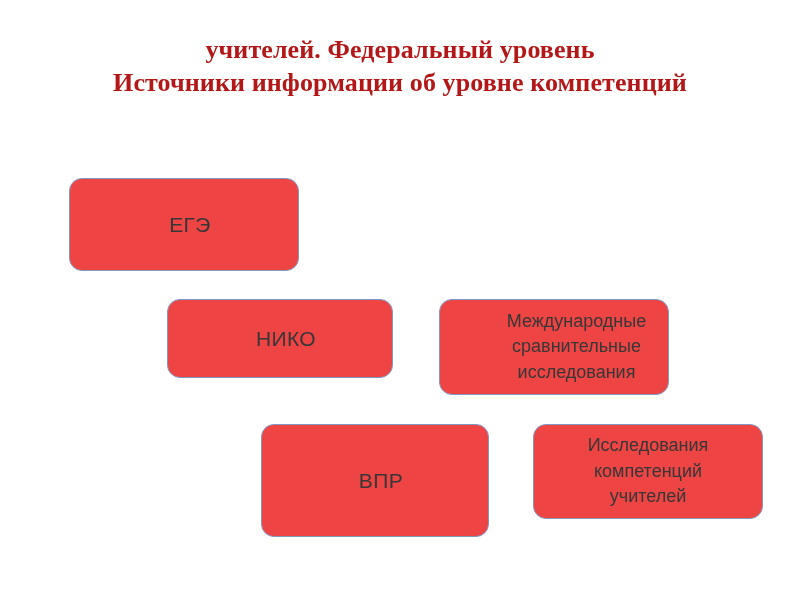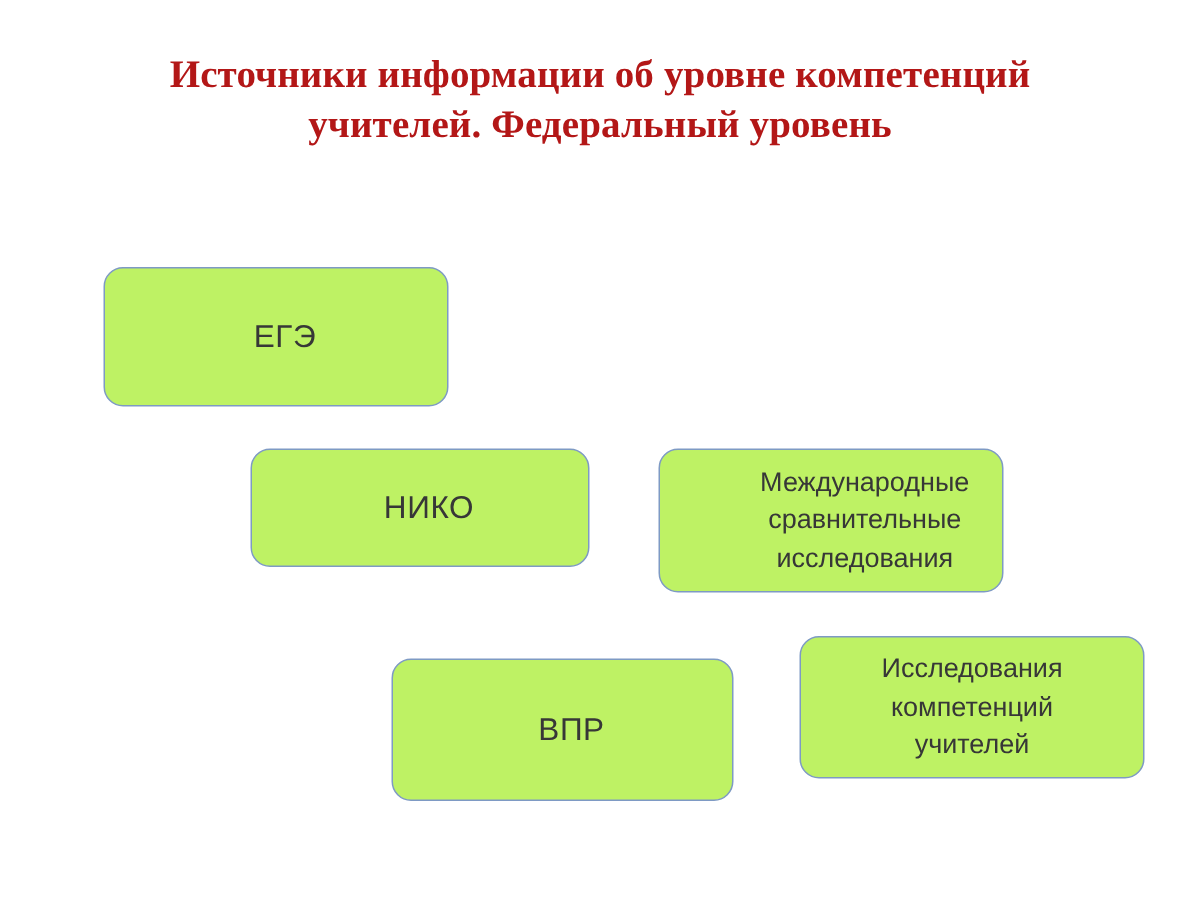--- a/index.html
+++ b/index.html
@@ -38,21 +38,21 @@
   }
   #title .tline {
     display: block;
     white-space: nowrap;
   }
 
   
   .node {
     position: absolute;
     box-sizing: border-box;
-    background: #bef264;
+    background: #ef4444;
     border: 1.6px solid #7e9ac4;
     border-radius: 13px;
     display: flex;
     align-items: center;
     justify-content: center;
     text-align: center;
     color: #373737;
     font-family: "Liberation Sans", sans-serif;
   }
   .node .label {
@@ -75,31 +75,31 @@
   .node.multi .label {
     font-size: 18px;
     line-height: 25.5px;
   }
 
   
   #node-ege  { left: 69px;  top: 178px; width: 230px; height: 93px; }
   #node-oge  { left: 347px; top: 178px; width: 226px; height: 93px; }
   #node-niko { left: 167px; top: 299px; width: 226px; height: 79px; }
   #node-msi  { left: 439px; top: 299px; width: 230px; height: 96px; padding-left: 45px; }
-  #node-vpr  { left: 261px; top: 439px; width: 228px; height: 95px; }
+  #node-vpr  { left: 261px; top: 424px; width: 228px; height: 113px; }
   #node-ikt  { left: 533px; top: 424px; width: 230px; height: 95px; }
 </style>
 </head>
 <body>
 
 <div id="slide">
 
   <div id="title">
+    <span class="tline">учителей. Федеральный уровень</span>
     <span class="tline">Источники информации об уровне компетенций</span>
-    <span class="tline">учителей. Федеральный уровень</span>
   </div>
 
   <div class="node single" id="node-ege">
     <span class="label">ЕГЭ</span>
   </div>
 
 
   <div class="node single" id="node-niko">
     <span class="label">НИКО</span>
   </div>

